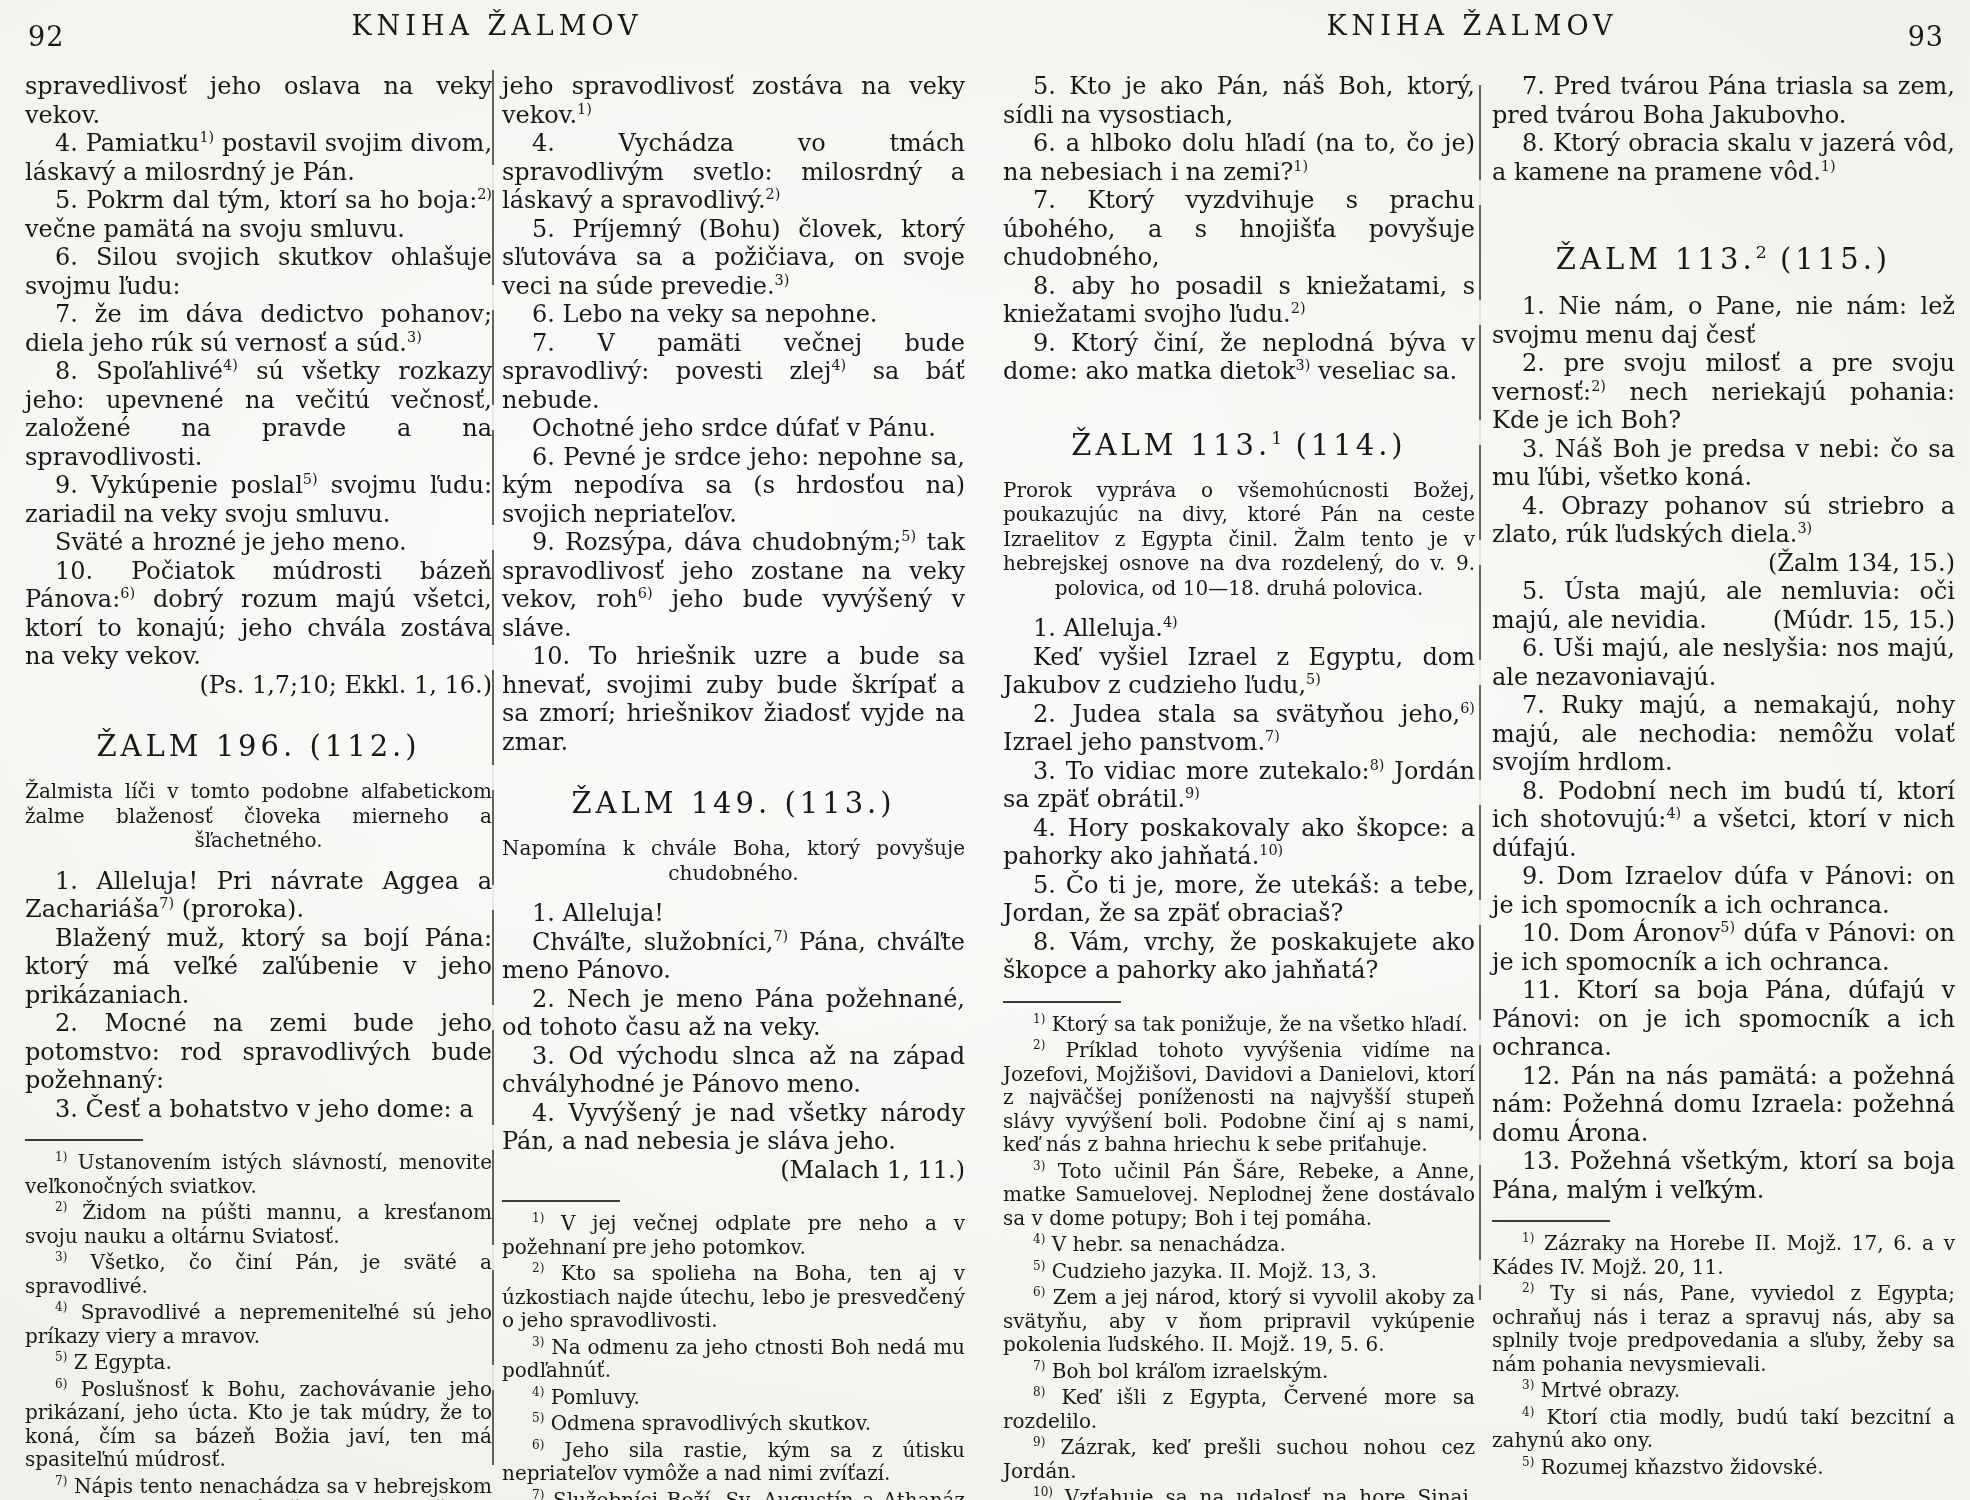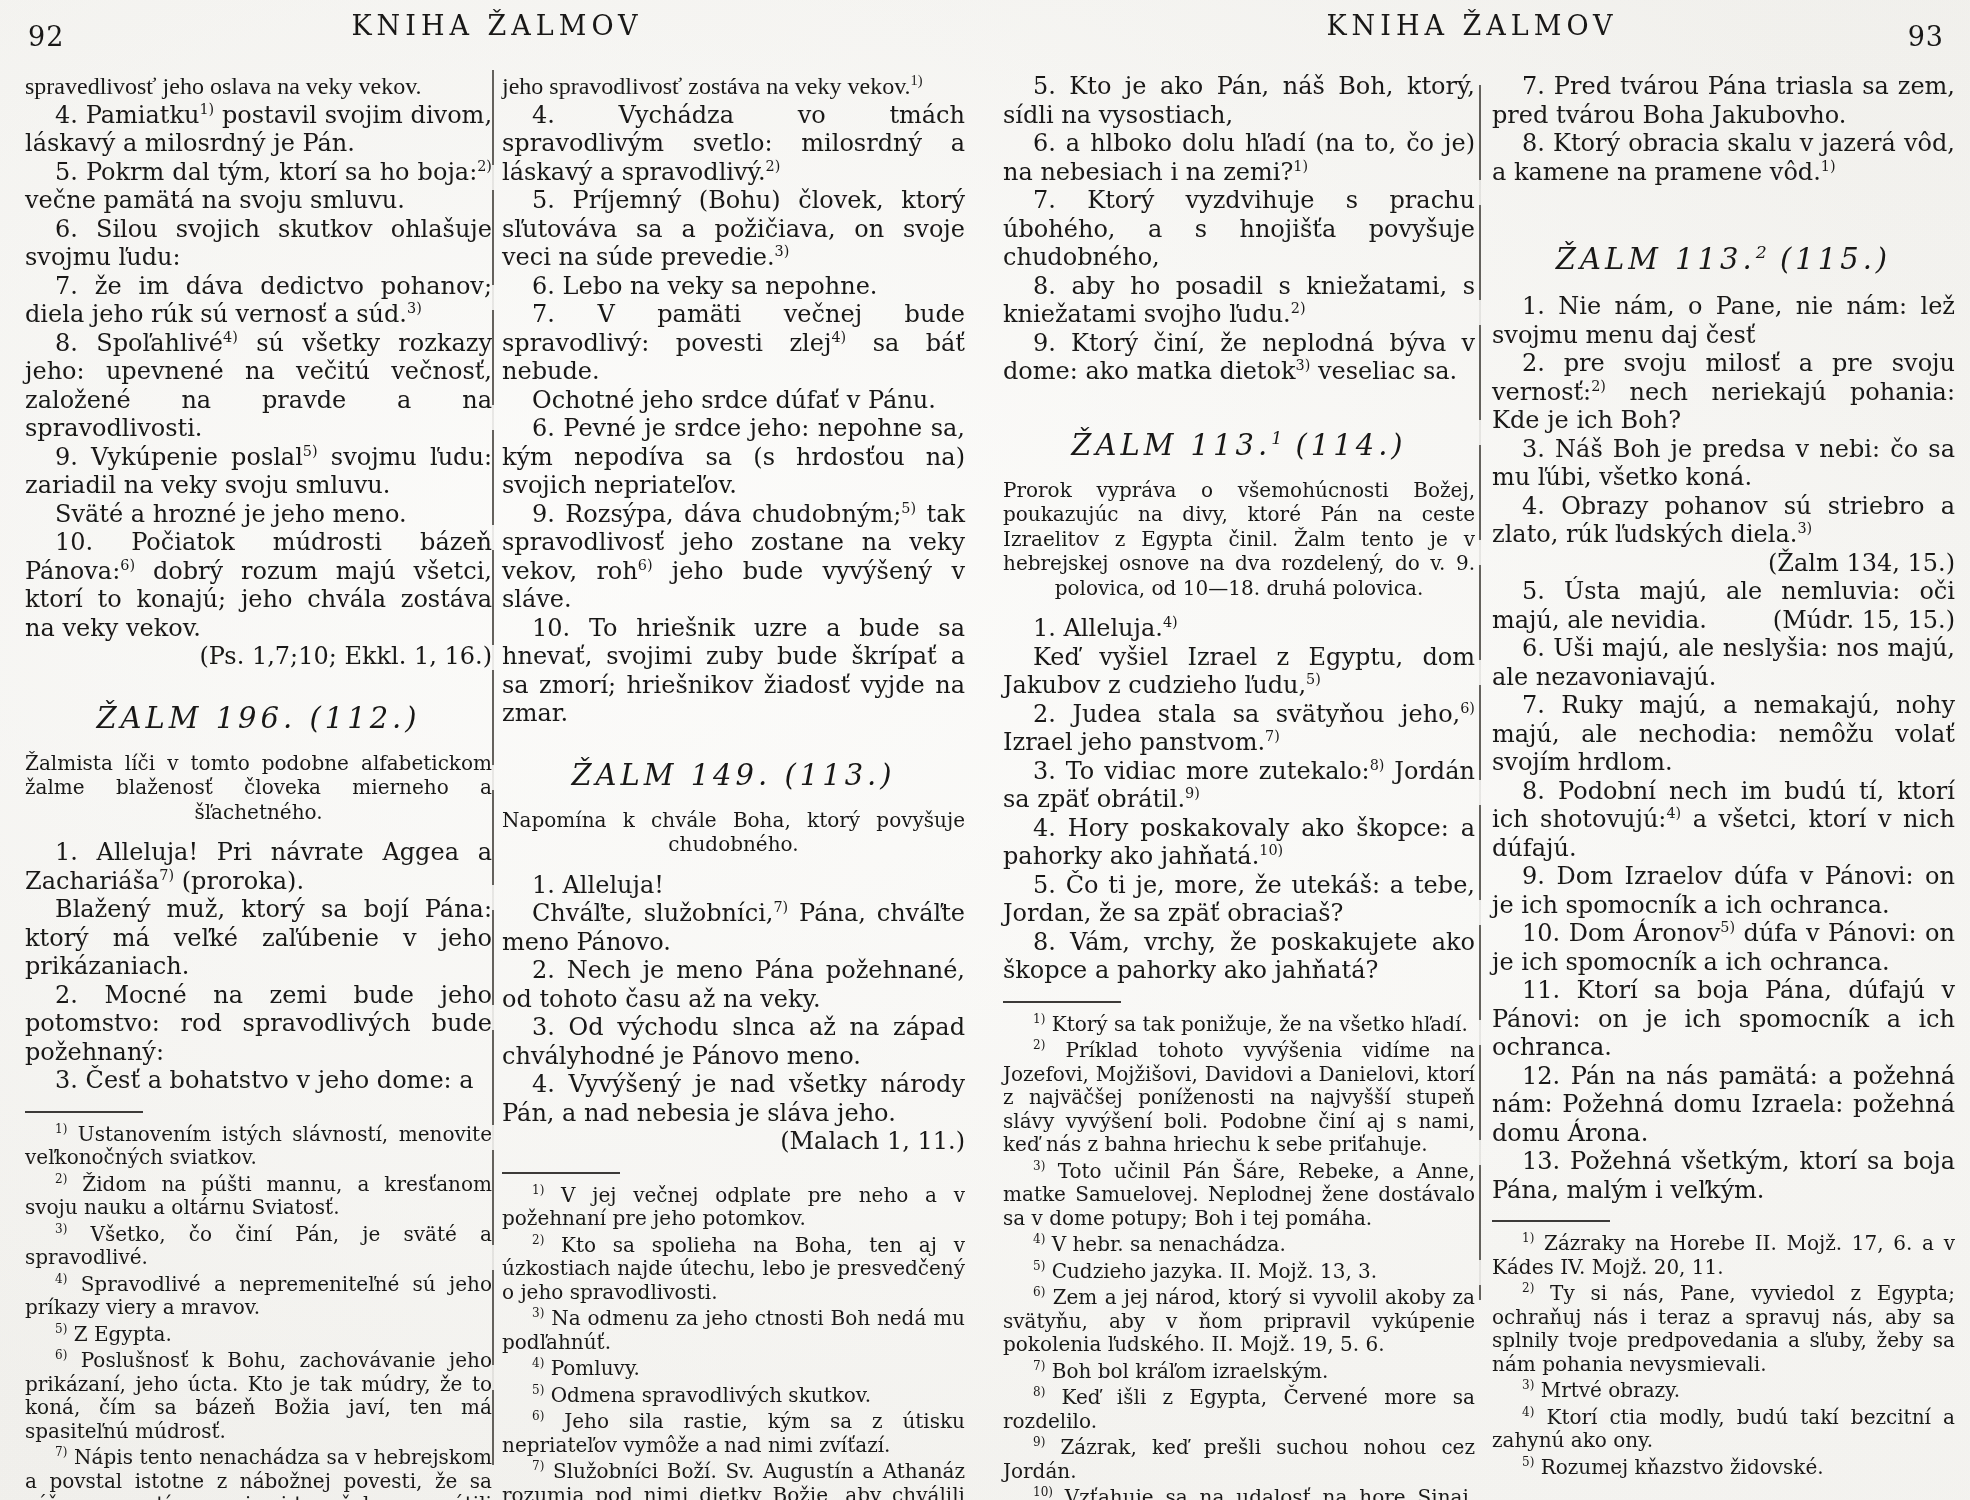--- a/index.html
+++ b/index.html
@@ -37,30 +37,29 @@
   #col1 { left: 25px;   width: 467px; }
   #col2 { left: 502px;  width: 463px; }
   #col3 { left: 1003px; width: 472px; }
   #col4 { left: 1492px; width: 463px; }
 
   .verse {
     font-size: 24px; line-height: 28.5px;
     margin: 0; text-indent: 30px;
     display: flow-root;
   }
-  .verse.cont { text-indent: 0; font-family: Liberation Serif, serif; }
+  .verse.cont { text-indent: 0; }
   sup { font-size: 60%; line-height: 0; vertical-align: super; letter-spacing: 0; }
   .ref { float: right; text-indent: 0; }
 
   .psalm-heading {
     font-size: 29px; letter-spacing: 4px; font-weight: normal;
     text-align: center; text-indent: 0;
     margin: 30px 0 16px 0;
     white-space: nowrap;
-    font-style: italic;
   }
   .intro {
     font-size: 20px; line-height: 24.5px;
     text-align: justify; text-align-last: center;
     text-indent: 0; margin: 0 0 14px 0;
   }
   .fnsep {
     width: 118px; height: 0;
     border: none; border-top: 2px solid #3c3a38;
     margin: 16px 0 10px 0;

